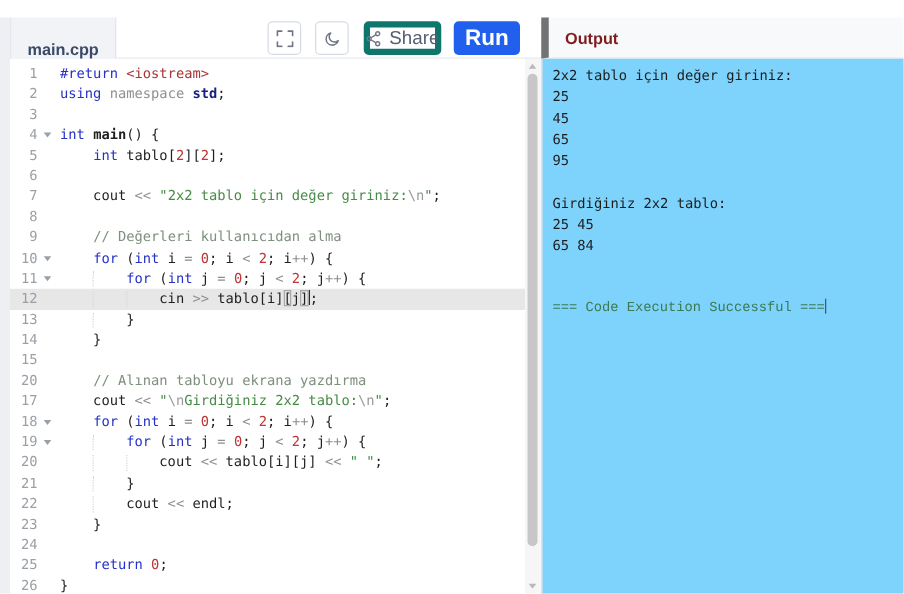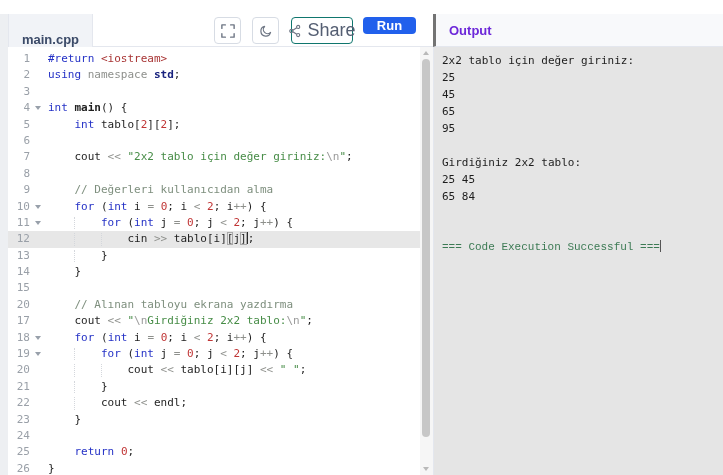--- a/index.html
+++ b/index.html
@@ -20,34 +20,34 @@
   }
   .iconbtn {
     position:absolute; top:17px; width:27px; height:27px; background:#fff;
     border:1px solid #d7dce4; border-radius:4px;
     display:flex; align-items:center; justify-content:center; padding:0;
   }
   .btn-fullscreen { left:214px; }
   .btn-theme { left:252px; }
   .btn-share {
     position:absolute; left:291px; top:17px; width:62px; height:27px; background:#fff;
-    border:1px solid #0f766e; border-radius:4px; color:#545e72; font-size:18px;
+    border:5px solid #0f766e; border-radius:4px; color:#545e72; font-size:15px;
     display:flex; align-items:center; justify-content:center; gap:5px; padding:0;
   }
   .btn-run {
-    position:absolute; left:363px; top:17px; width:53px; height:17px;
-    border:none; border-radius:4px; color:#fff; font-size:13px; font-weight:bold;
+    position:absolute; left:363px; top:17px; width:53px; height:27px;
+    border:none; border-radius:4px; color:#fff; font-size:18px; font-weight:bold;
     display:flex; align-items:center; justify-content:center; padding:0;
   }
   
   .outbar {
     position:absolute; left:433px; top:14px; width:290px; height:33px;
-    background:#f8f9fb; border-left:3px solid #737373; border-bottom:1px solid #e4e7ee;
+    background:#f8f9fb; border-left:6px solid #737373; border-bottom:1px solid #e4e7ee;
     display:flex; align-items:center; padding-left:13px;
-    color:#6d28d9; font-size:13px; font-weight:bold;
+    color:#7f1d1d; font-size:13px; font-weight:bold;
   }
   
   .editor {
     position:absolute; left:0; top:47px; width:420px; height:428px; overflow:hidden;
     background:#fff; font-family:"DejaVu Sans Mono", monospace; font-size:11px;
     padding-top:4px;
   }
   .code-line { position:relative; height:16.4px; line-height:16.4px; white-space:pre; }
   .code-line.active { background:#e7e7e7; }
   .gut { display:inline-block; width:30px; text-align:right; color:#9aa0a8; }
@@ -64,21 +64,21 @@
   
   .vscroll { position:absolute; left:420px; top:47px; width:13px; height:428px; background:#f6f6f6; }
   .vthumb { position:absolute; left:2px; top:12px; width:8px; height:378px; background:#c7c7c7; border-radius:4px; }
   .sb-arrow { position:absolute; left:3px; width:0; height:0;
     border-left:3.5px solid transparent; border-right:3.5px solid transparent; }
   .sb-up { top:4px; border-bottom:4px solid #b9b9b9; }
   .sb-down { bottom:4px; border-top:4px solid #b9b9b9; }
   
   .output {
     position:absolute; left:433px; top:47px; width:290px; height:428px;
-    background:#e5e5e5; border-left:1px solid #e4e7ee;
+    background:#7dd3fc; border-left:1px solid #e4e7ee;
     font-family:"DejaVu Sans Mono", monospace; font-size:11px; color:#1d1d1d;
     padding:5px 0 0 8px; overflow:hidden;
   }
   .out-line { height:17px; line-height:17px; white-space:pre; }
   .out-caret { display:inline-block; width:1px; height:12px; background:#555; vertical-align:-2px; }
   svg { display:block; }
 </style>
 <style>.tk-kw{color:#2431c6}
 .tk-pl{color:#1f1f1f}
 .tk-ns{color:#8e908c}

